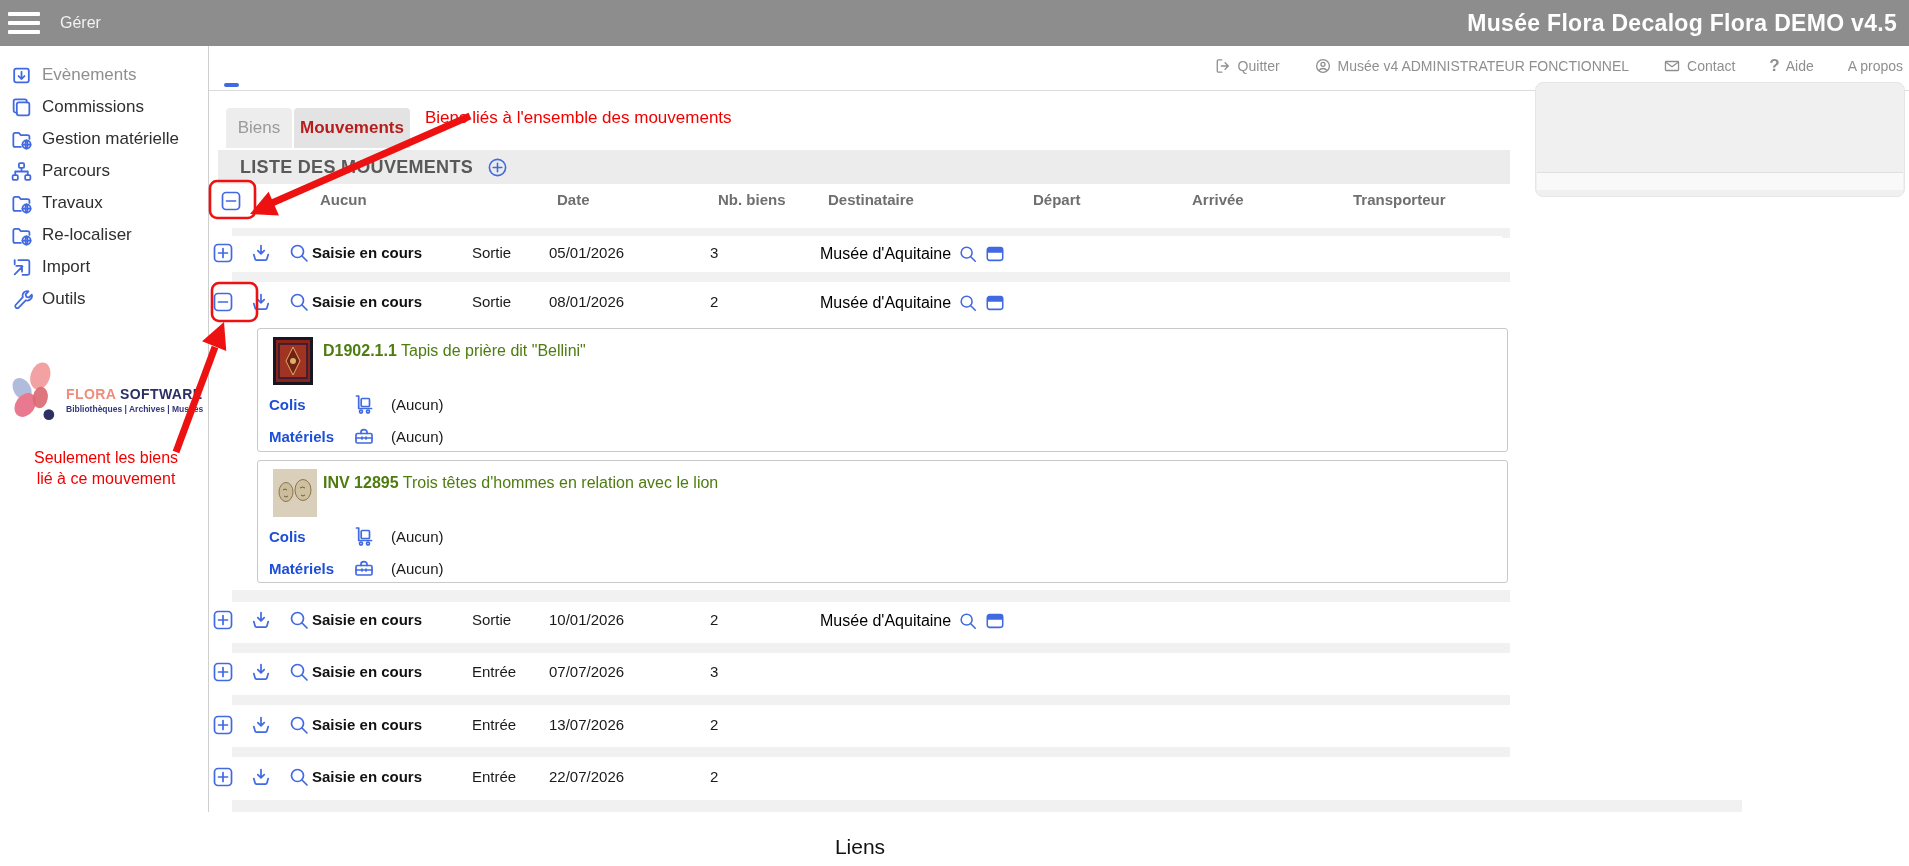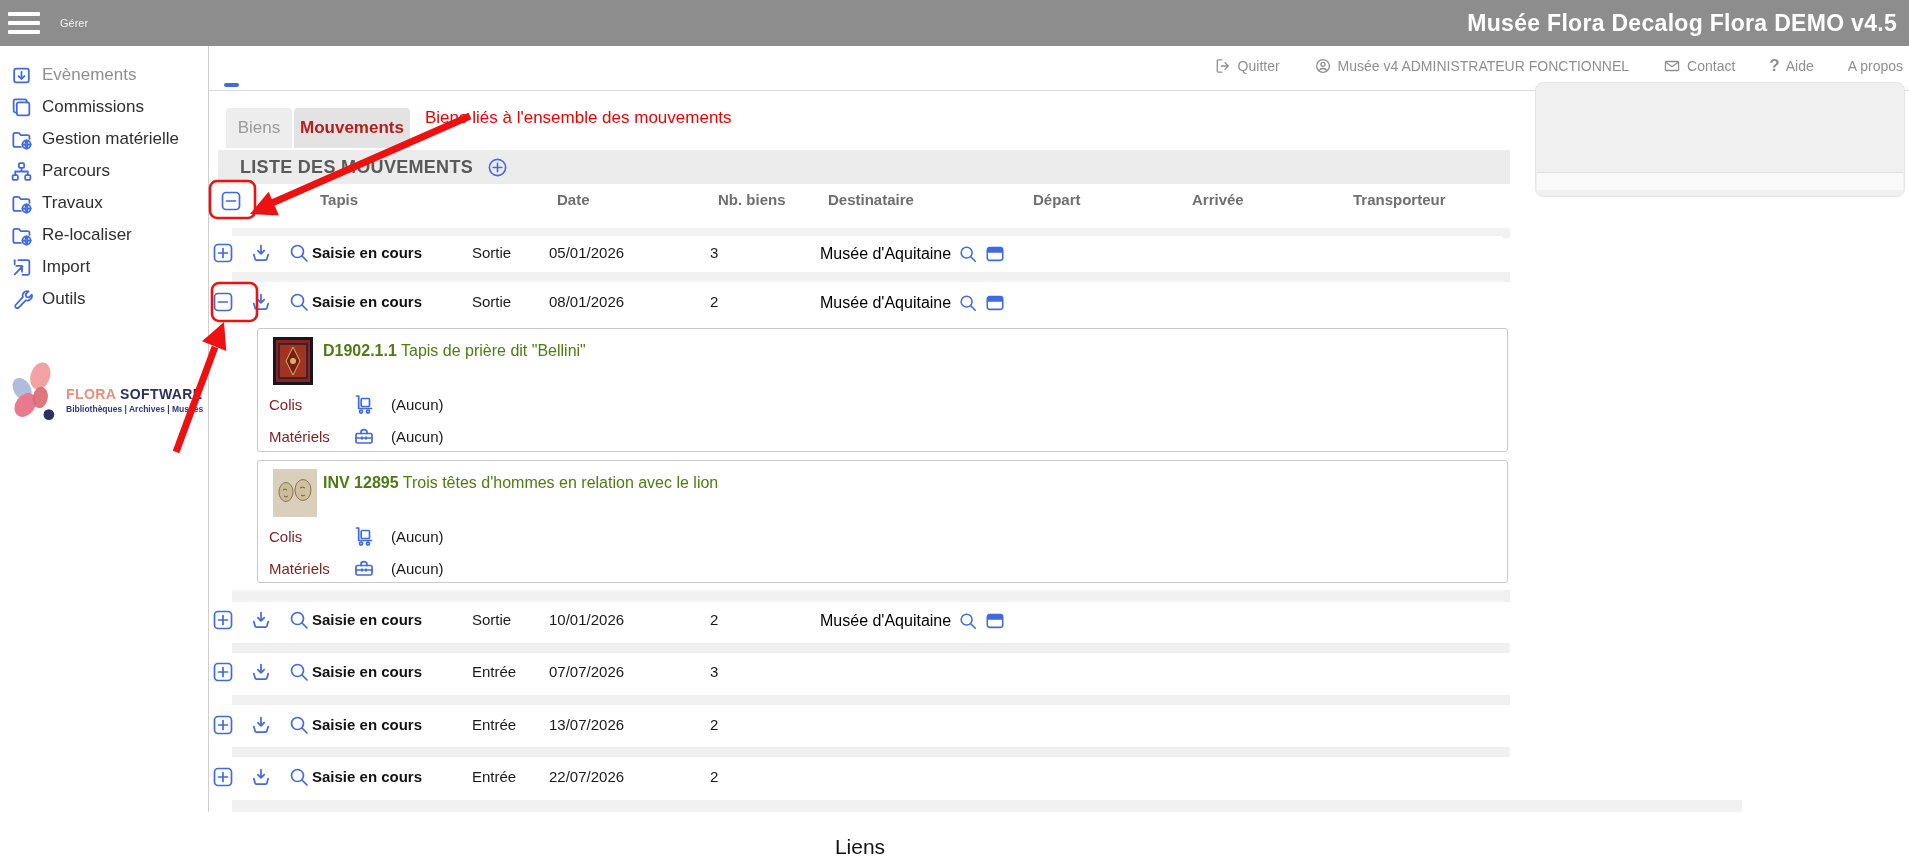--- a/index.html
+++ b/index.html
@@ -2,21 +2,21 @@
 <html><head>
 <meta charset="utf-8">
 <style>
   html,body{margin:0;padding:0;background:#fff;}
   body{font-family:"Liberation Sans","DejaVu Sans",sans-serif;}
   .canvas{position:relative;width:1909px;height:866px;overflow:hidden;background:#fff;}
   
   .topbar{position:absolute;left:0;top:0;width:1909px;height:46px;background:#8d8d8d;display:flex;align-items:center;}
   .burger{width:32px;height:22px;margin-left:8px;display:flex;flex-direction:column;justify-content:space-between;cursor:pointer;}
   .burger i{display:block;height:4px;background:#fff;border-radius:1px;}
-  .menu-label{color:#f2f2f2;font-size:11px;margin-left:20px;}
+  .menu-label{color:#f2f2f2;font-size:16px;margin-left:20px;}
   .app-title{position:absolute;right:12px;top:0;height:46px;display:flex;align-items:center;color:#fff;font-size:23px;font-weight:bold;letter-spacing:.3px;}
   
   .hlinks{position:absolute;top:56px;right:6px;display:flex;align-items:center;gap:34px;color:#8f8f8f;font-size:14px;}
   .hlink{display:flex;align-items:center;gap:6px;cursor:pointer;white-space:nowrap;}
   .hlink .ic{width:18px;height:18px;flex:none;}
   .hlink .qic{font-size:17px;font-weight:bold;}
   .hairline{position:absolute;left:208px;top:90px;width:1701px;height:1px;background:#dcdcdc;}
   .bluedash{position:absolute;left:224px;top:83px;width:15px;height:4px;background:#4169e1;border-radius:2px;}
   .vdivider{position:absolute;left:208px;top:46px;width:1px;height:766px;background:#cfcfcf;}
   
@@ -51,21 +51,21 @@
   .cell.etat{font-weight:bold;color:#111;}
   .rowic{position:absolute;top:6px;width:22px;height:22px;cursor:pointer;}
   .sep{position:absolute;left:232px;background:#f1f1f1;}
   .dest-wrap{position:absolute;top:8px;display:flex;align-items:center;gap:7px;}
   .dest-wrap .ic{width:20px;height:20px;cursor:pointer;}
   
   .card{position:absolute;left:257px;width:1251px;background:#fff;border:1px solid #c9c9c9;border-radius:3px;box-sizing:border-box;}
   .card .thumb{position:absolute;left:15px;top:8px;}
   .card .title{position:absolute;left:65px;top:13px;font-size:16px;color:#4d7c0f;white-space:nowrap;}
   .card .title b{font-weight:bold;}
-  .card .fld-label{position:absolute;left:11px;font-size:15px;font-weight:normal;color:#7f1d1d;}
+  .card .fld-label{position:absolute;left:11px;font-size:15px;font-weight:bold;color:#1d4ed8;}
   .card .fld-ic{position:absolute;left:95px;width:22px;height:22px;cursor:pointer;}
   .card .fld-val{position:absolute;left:133px;font-size:15px;color:#1a1a1a;}
   
   .liens-title{position:absolute;left:760px;top:835px;width:200px;text-align:center;font-size:21px;color:#111;}
   
   .rpanel{position:absolute;left:1535px;top:82px;width:370px;height:115px;background:#f0f0f0;border:1px solid #e6e6e6;border-radius:8px;box-sizing:border-box;}
   .rpanel-strip{position:absolute;left:1px;right:1px;bottom:6px;height:17px;background:#f9f9f9;border-top:1px solid #e0e0e0;}
   .overlay{position:absolute;left:0;top:0;width:1909px;height:866px;pointer-events:none;z-index:50;}
 </style>
 </head>
@@ -210,20 +210,24 @@
       <ellipse cx="30" cy="15" rx="9" ry="13" fill="#f2a2a2" transform="rotate(18 30 15)"></ellipse>
       <ellipse cx="13" cy="27" rx="8" ry="11" fill="#a9b4d8" opacity="0.9" transform="rotate(-32 13 27)"></ellipse>
       <ellipse cx="16" cy="42" rx="9" ry="12" fill="#e8798f" transform="rotate(35 16 42)"></ellipse>
       <ellipse cx="30" cy="35" rx="7" ry="10" fill="#db6a72" opacity="0.92" transform="rotate(10 30 35)"></ellipse>
       <circle cx="38" cy="51" r="5" fill="#2e3063"></circle>
     </svg>
     <div class="logo-text"><span class="b1">FLORA</span> <span class="b2">SOFTWARE</span></div>
     <div class="logo-tag">Bibliothèques | Archives | Musées</div>
   </div>
 
+  <div class="red-note red-note-bottom">
+    <div>Seulement les biens</div>
+    <div>lié à ce mouvement</div>
+  </div>
   <div class="red-note red-note-top">Biens liés à l'ensemble des mouvements</div>
 
   <div class="tab tab-biens">Biens</div>
   <div class="tab tab-mouv">Mouvements</div>
 
   <div class="liste-band">
     <span class="liste-title">LISTE DES MOUVEMENTS</span>
     <span class="ic" id="addMovIcon">
         <svg class="lineic" viewBox="0 0 22 22">
           <circle cx="11" cy="11" r="8.5"></circle>
@@ -233,21 +237,21 @@
   </div>
 
   <div id="tableArea">
       <div class="hdr-row">
         <span class="rowic" style="left: 2px; top: 7px;">
           <svg class="lineic" viewBox="0 0 22 22">
             <rect x="2.5" y="2.5" width="17" height="17" rx="3.5"></rect>
             <path d="M6.5 11 h9"></path>
           </svg>
         </span>
-        <div class="hdr-cell" style="left: 102px;">Tapis</div>
+        <div class="hdr-cell" style="left: 102px;">Aucun</div>
         <div class="hdr-cell" style="left: 262px; margin-top: 46px;">Type</div>
         <div class="hdr-cell" style="left: 339px;">Date</div>
         <div class="hdr-cell" style="left: 500px;">Nb. biens</div>
         <div class="hdr-cell" style="left: 610px;">Destinataire</div>
         <div class="hdr-cell" style="left: 815px;">Départ</div>
         <div class="hdr-cell" style="left: 974px;">Arrivée</div>
         <div class="hdr-cell" style="left: 1135px;">Transporteur</div>
       </div>
       <div class="sep" style="top: 228px; height: 10px; width: 1278px;"></div>
       <div class="sep" style="top: 272px; height: 10px; width: 1278px;"></div>

